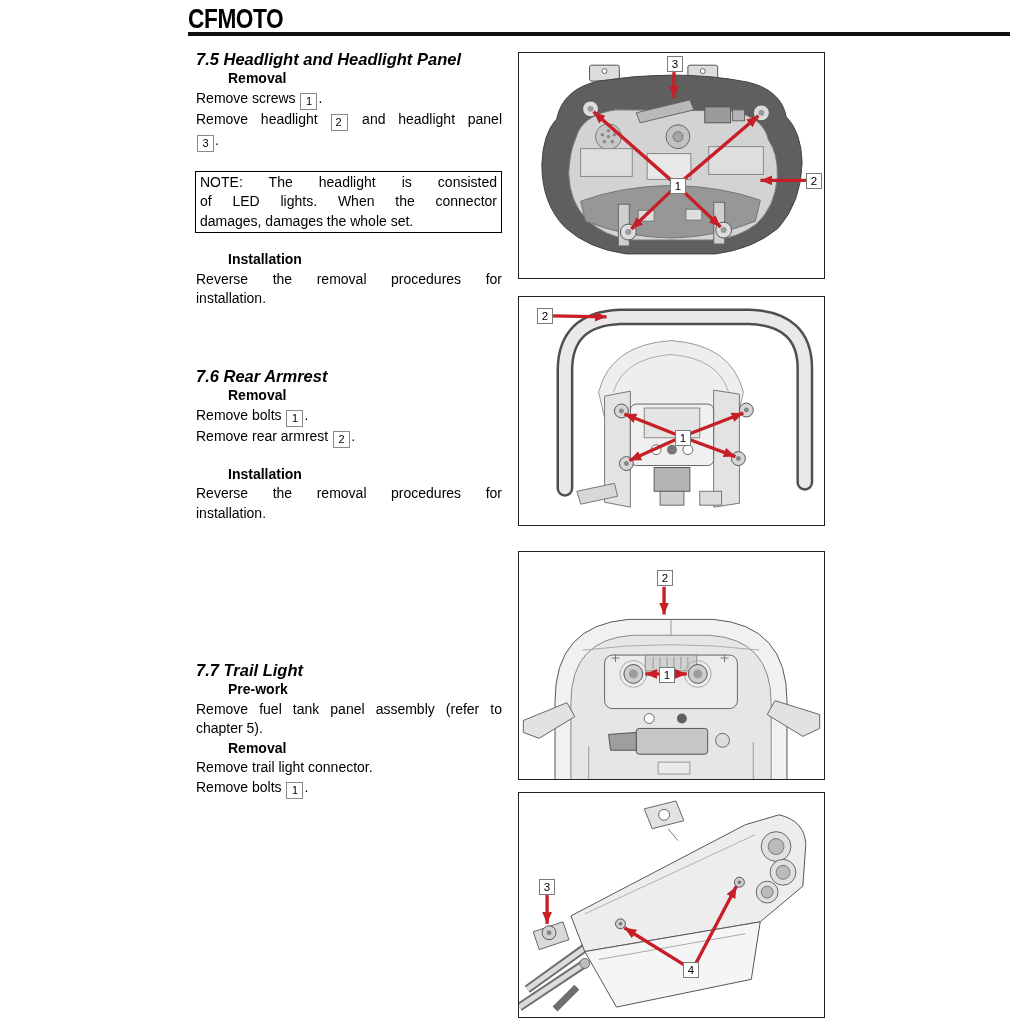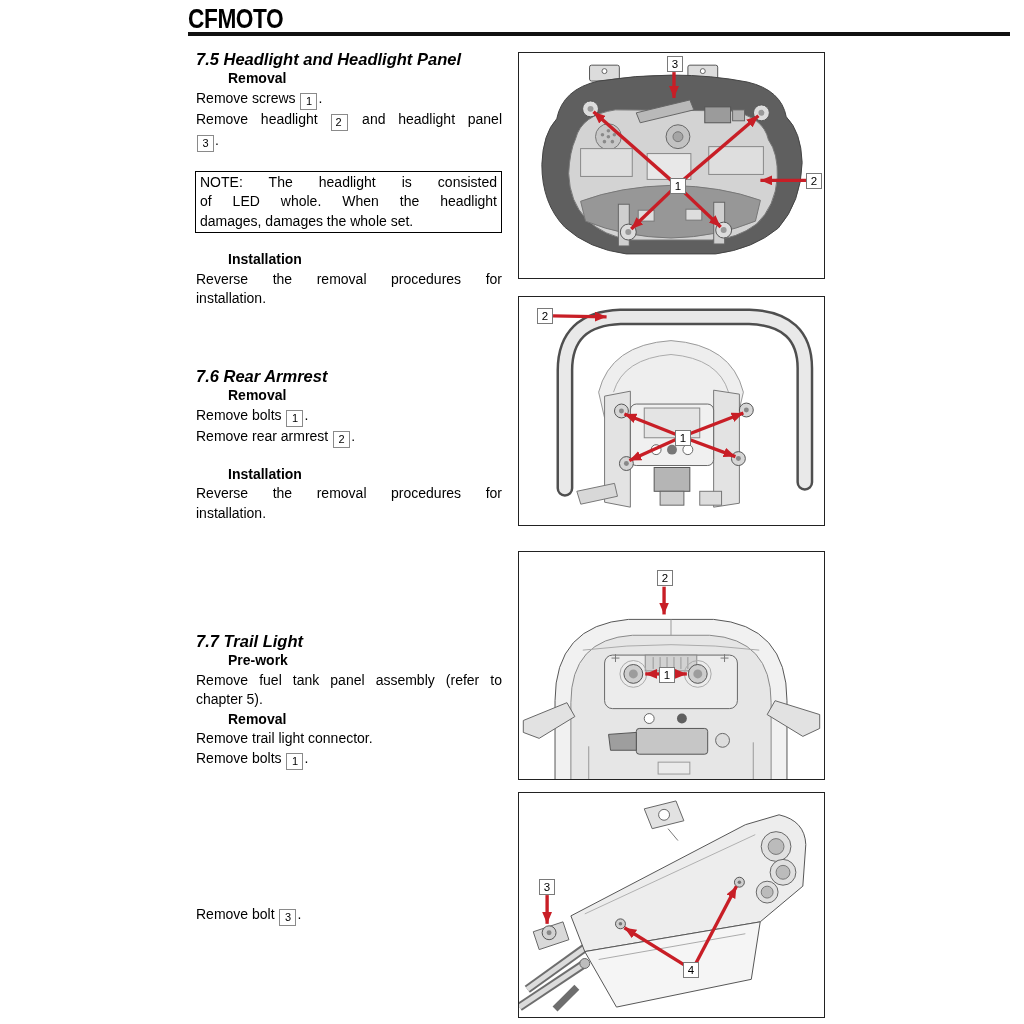--- a/index.html
+++ b/index.html
@@ -34,48 +34,47 @@
 <div class="hrule"></div>
 
 <div class="col" style="top:49px;">
     <div class="h2">7.5 Headlight and Headlight Panel</div>
     <div class="h3">Removal</div>
     <div class="pl">Remove screws <span class="numbox">1</span>.</div>
     <div class="pl fit">Remove headlight <span class="numbox">2</span> and headlight panel</div>
     <div class="pl"><span class="numbox">3</span>.</div>
     <div class="notebox">
       <div class="pl fit">NOTE: The headlight is consisted</div>
-      <div class="pl fit">of LED whole. When the headlight</div>
+      <div class="pl fit">of LED lights. When the connector</div>
       <div class="pl">damages, damages the whole set.</div>
     </div>
     <div class="h3">Installation</div>
     <div class="pl fit">Reverse the removal procedures for</div>
     <div class="pl">installation.</div>
   </div>
 <div class="col" style="top:366px;">
     <div class="h2">7.6 Rear Armrest</div>
     <div class="h3">Removal</div>
     <div class="pl">Remove bolts <span class="numbox">1</span>.</div>
     <div class="pl">Remove rear armrest <span class="numbox">2</span>.</div>
     <div class="gap"></div>
     <div class="h3">Installation</div>
     <div class="pl fit">Reverse the removal procedures for</div>
     <div class="pl">installation.</div>
   </div>
-<div class="col" style="top:631px;">
+<div class="col" style="top:660px;">
     <div class="h2">7.7 Trail Light</div>
     <div class="h3">Pre-work</div>
     <div class="pl fit">Remove fuel tank panel assembly (refer to</div>
     <div class="pl">chapter 5).</div>
     <div class="h3">Removal</div>
     <div class="pl">Remove trail light connector.</div>
     <div class="pl">Remove bolts <span class="numbox">1</span>.</div>
   </div>
 <div class="col" style="top:905px;">
-    <div class="pl">Remove bolt <span class="numbox">3</span>.</div>
   </div>
 
 <div class="panel" style="top:52px;height:227px;">
   <svg viewBox="0 0 307 226">
     <defs>
         <marker id="m1" markerUnits="userSpaceOnUse" markerWidth="12" markerHeight="10" refX="12" refY="5" orient="auto">
           <polygon class="ahead" points="0,0 12,5 0,10"></polygon>
         </marker>
       </defs>
     <g>

